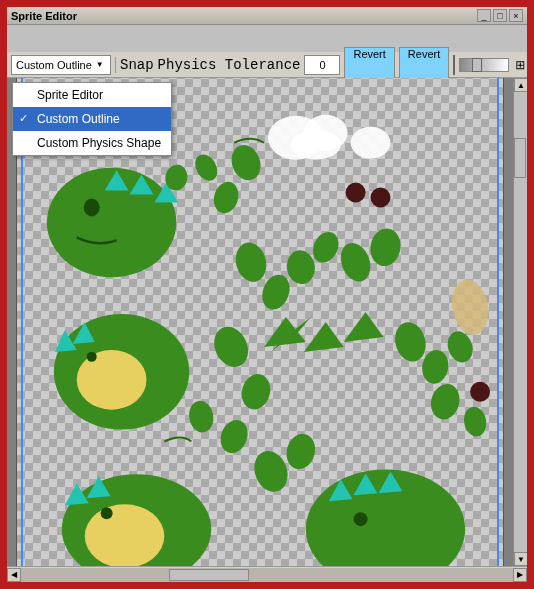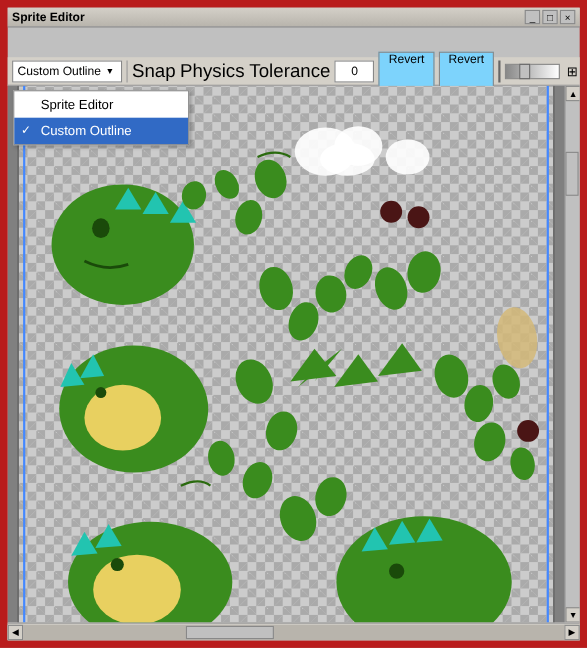--- a/index.html
+++ b/index.html
@@ -82,23 +82,24 @@
       position: relative;
     }
 
     .toolbar-select::after {
       content: '▼';
       font-size: 8px;
       margin-left: 4px;
     }
 
     .toolbar-label {
-      font-size: 17px;
+      font-size: 14px;
       color: #000;
       white-space: nowrap;
+      font-family: Liberation Mono, monospace;
     }
 
     .toolbar-input {
       width: 36px;
       height: 20px;
       border: 1px solid #888;
       background: #fff;
       font-size: 11px;
       text-align: center;
       padding: 0 2px;
@@ -353,20 +354,23 @@
     <div class="toolbar-select">
       <span>Custom Outline</span>
 
       <div class="dropdown-menu">
         <div class="dropdown-item">
           <span>Sprite Editor</span>
         </div>
         <div class="dropdown-item active highlighted">
           <span>Custom Outline</span>
         </div>
+        <div class="dropdown-item">
+          <span>Custom Physics Shape</span>
+        </div>
       </div>
     </div>
 
     <div class="snap-section">
       <span class="toolbar-label">Snap</span>
     </div>
 
     <span class="toolbar-label">Physics Tolerance</span>
     <input class="toolbar-input" type="text" value="0" style="">
 

